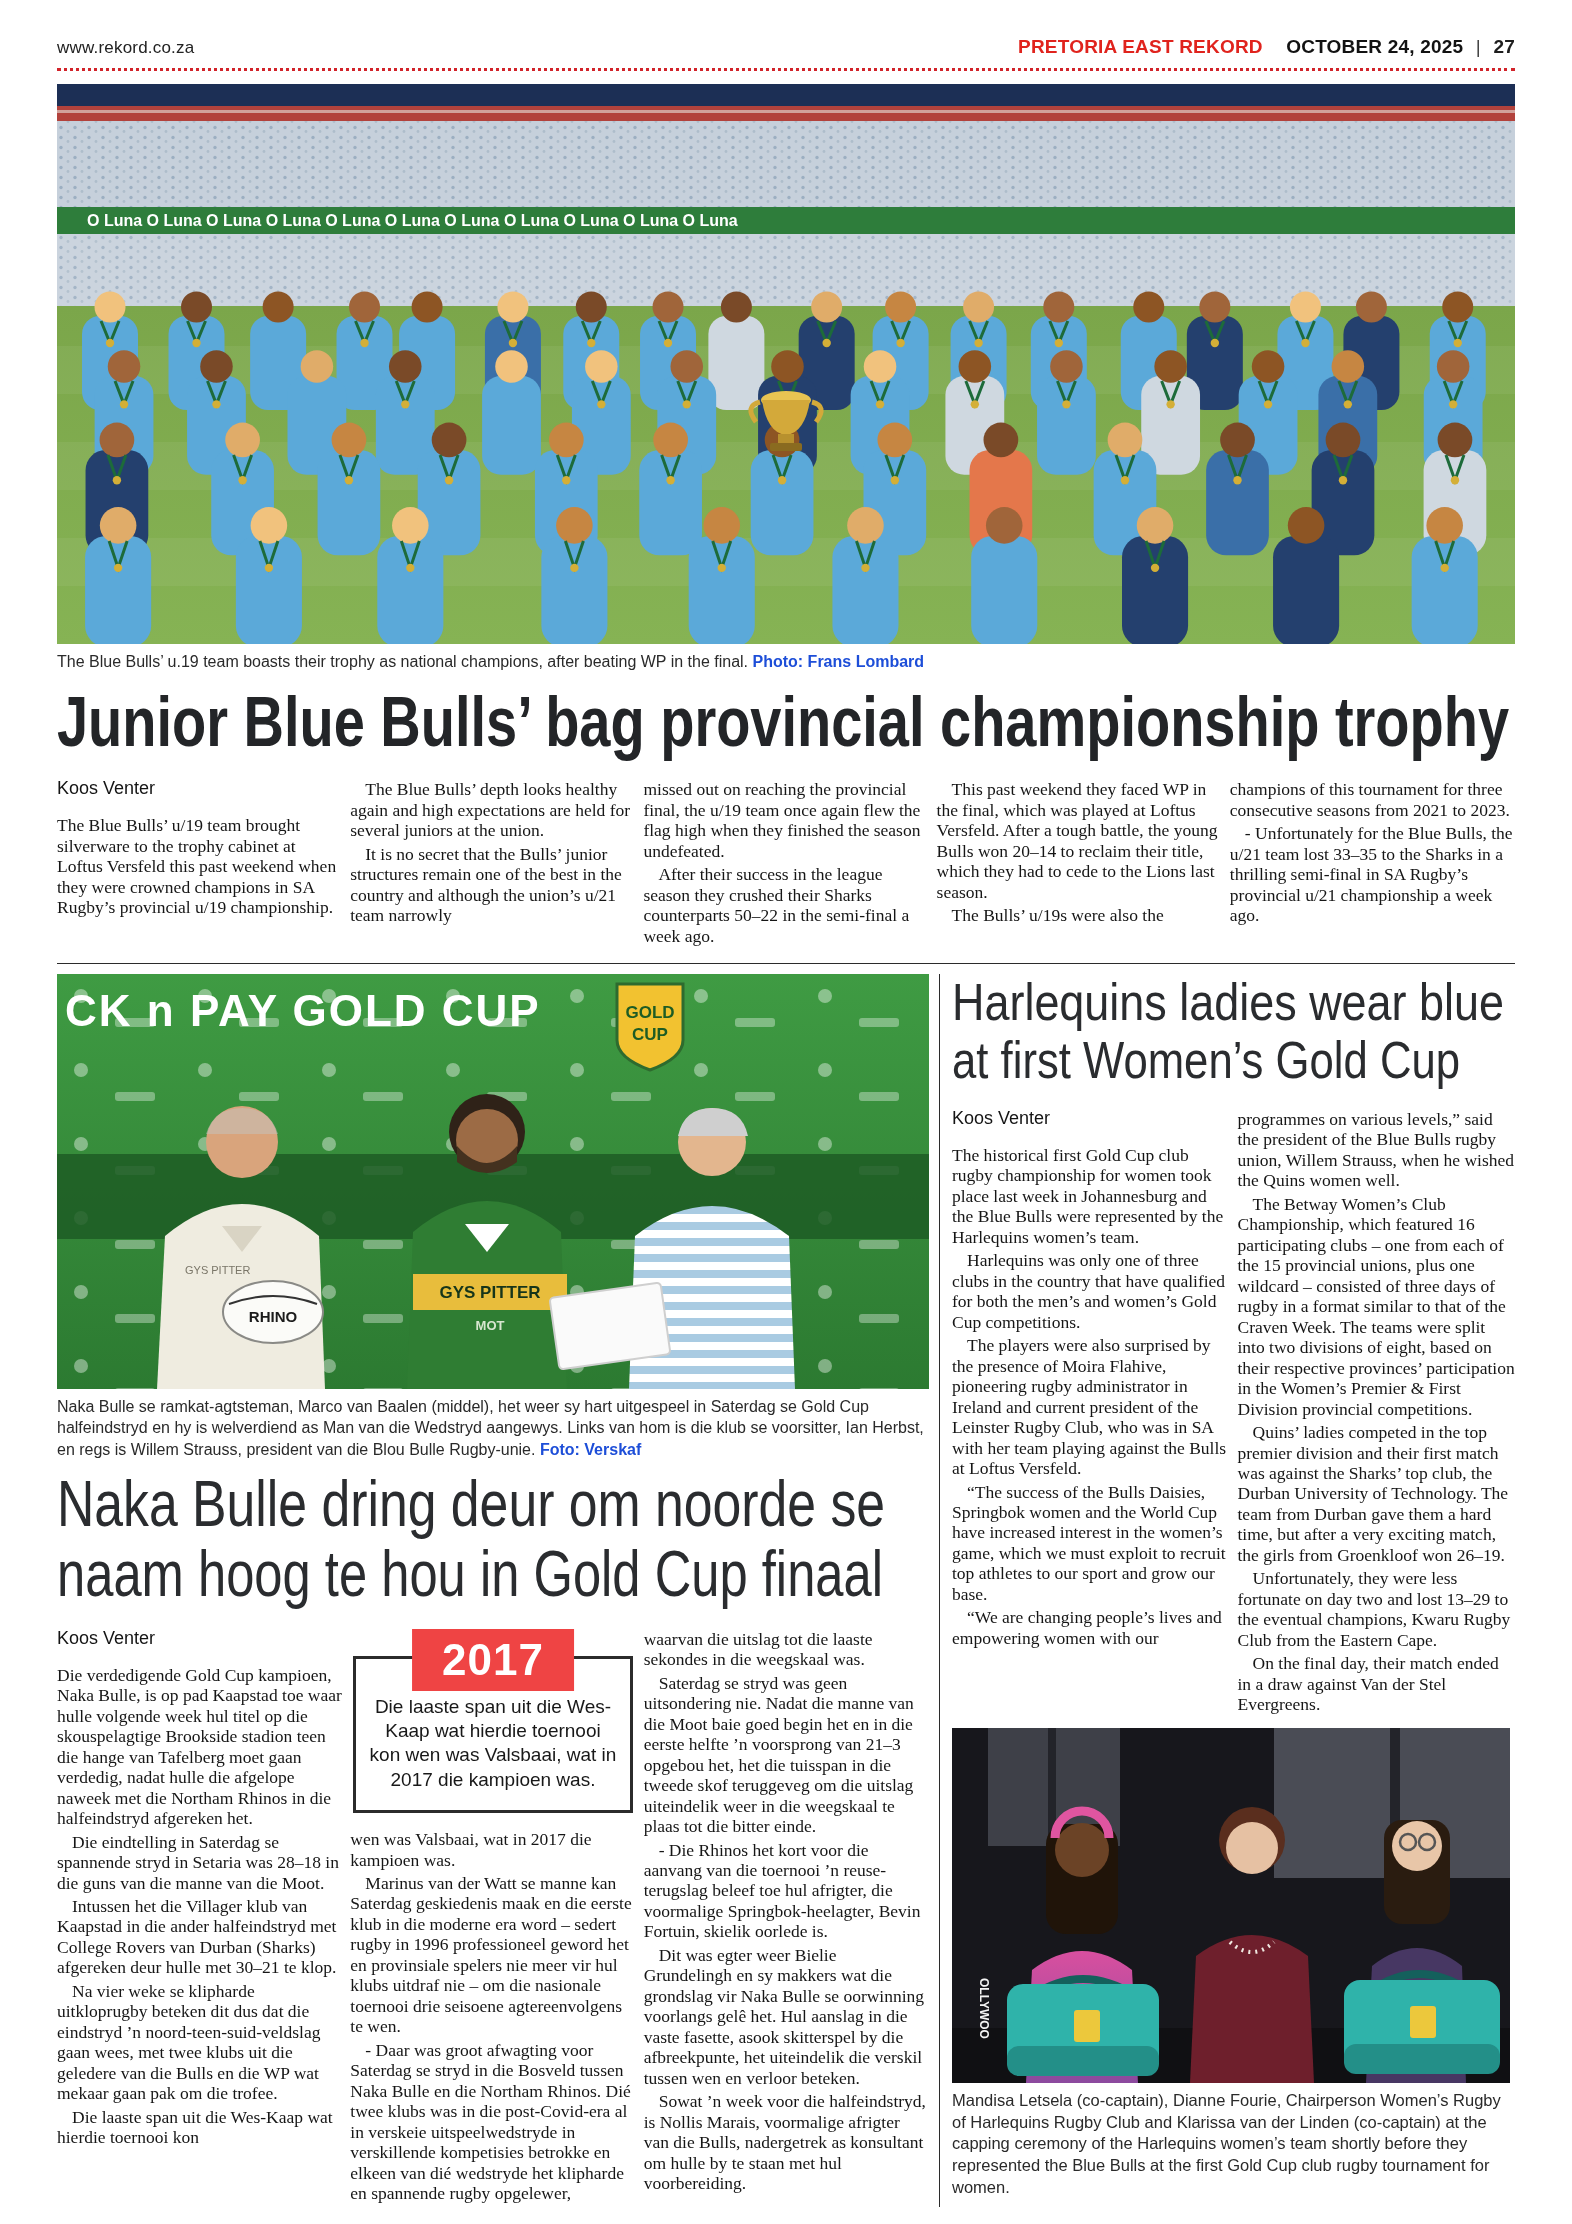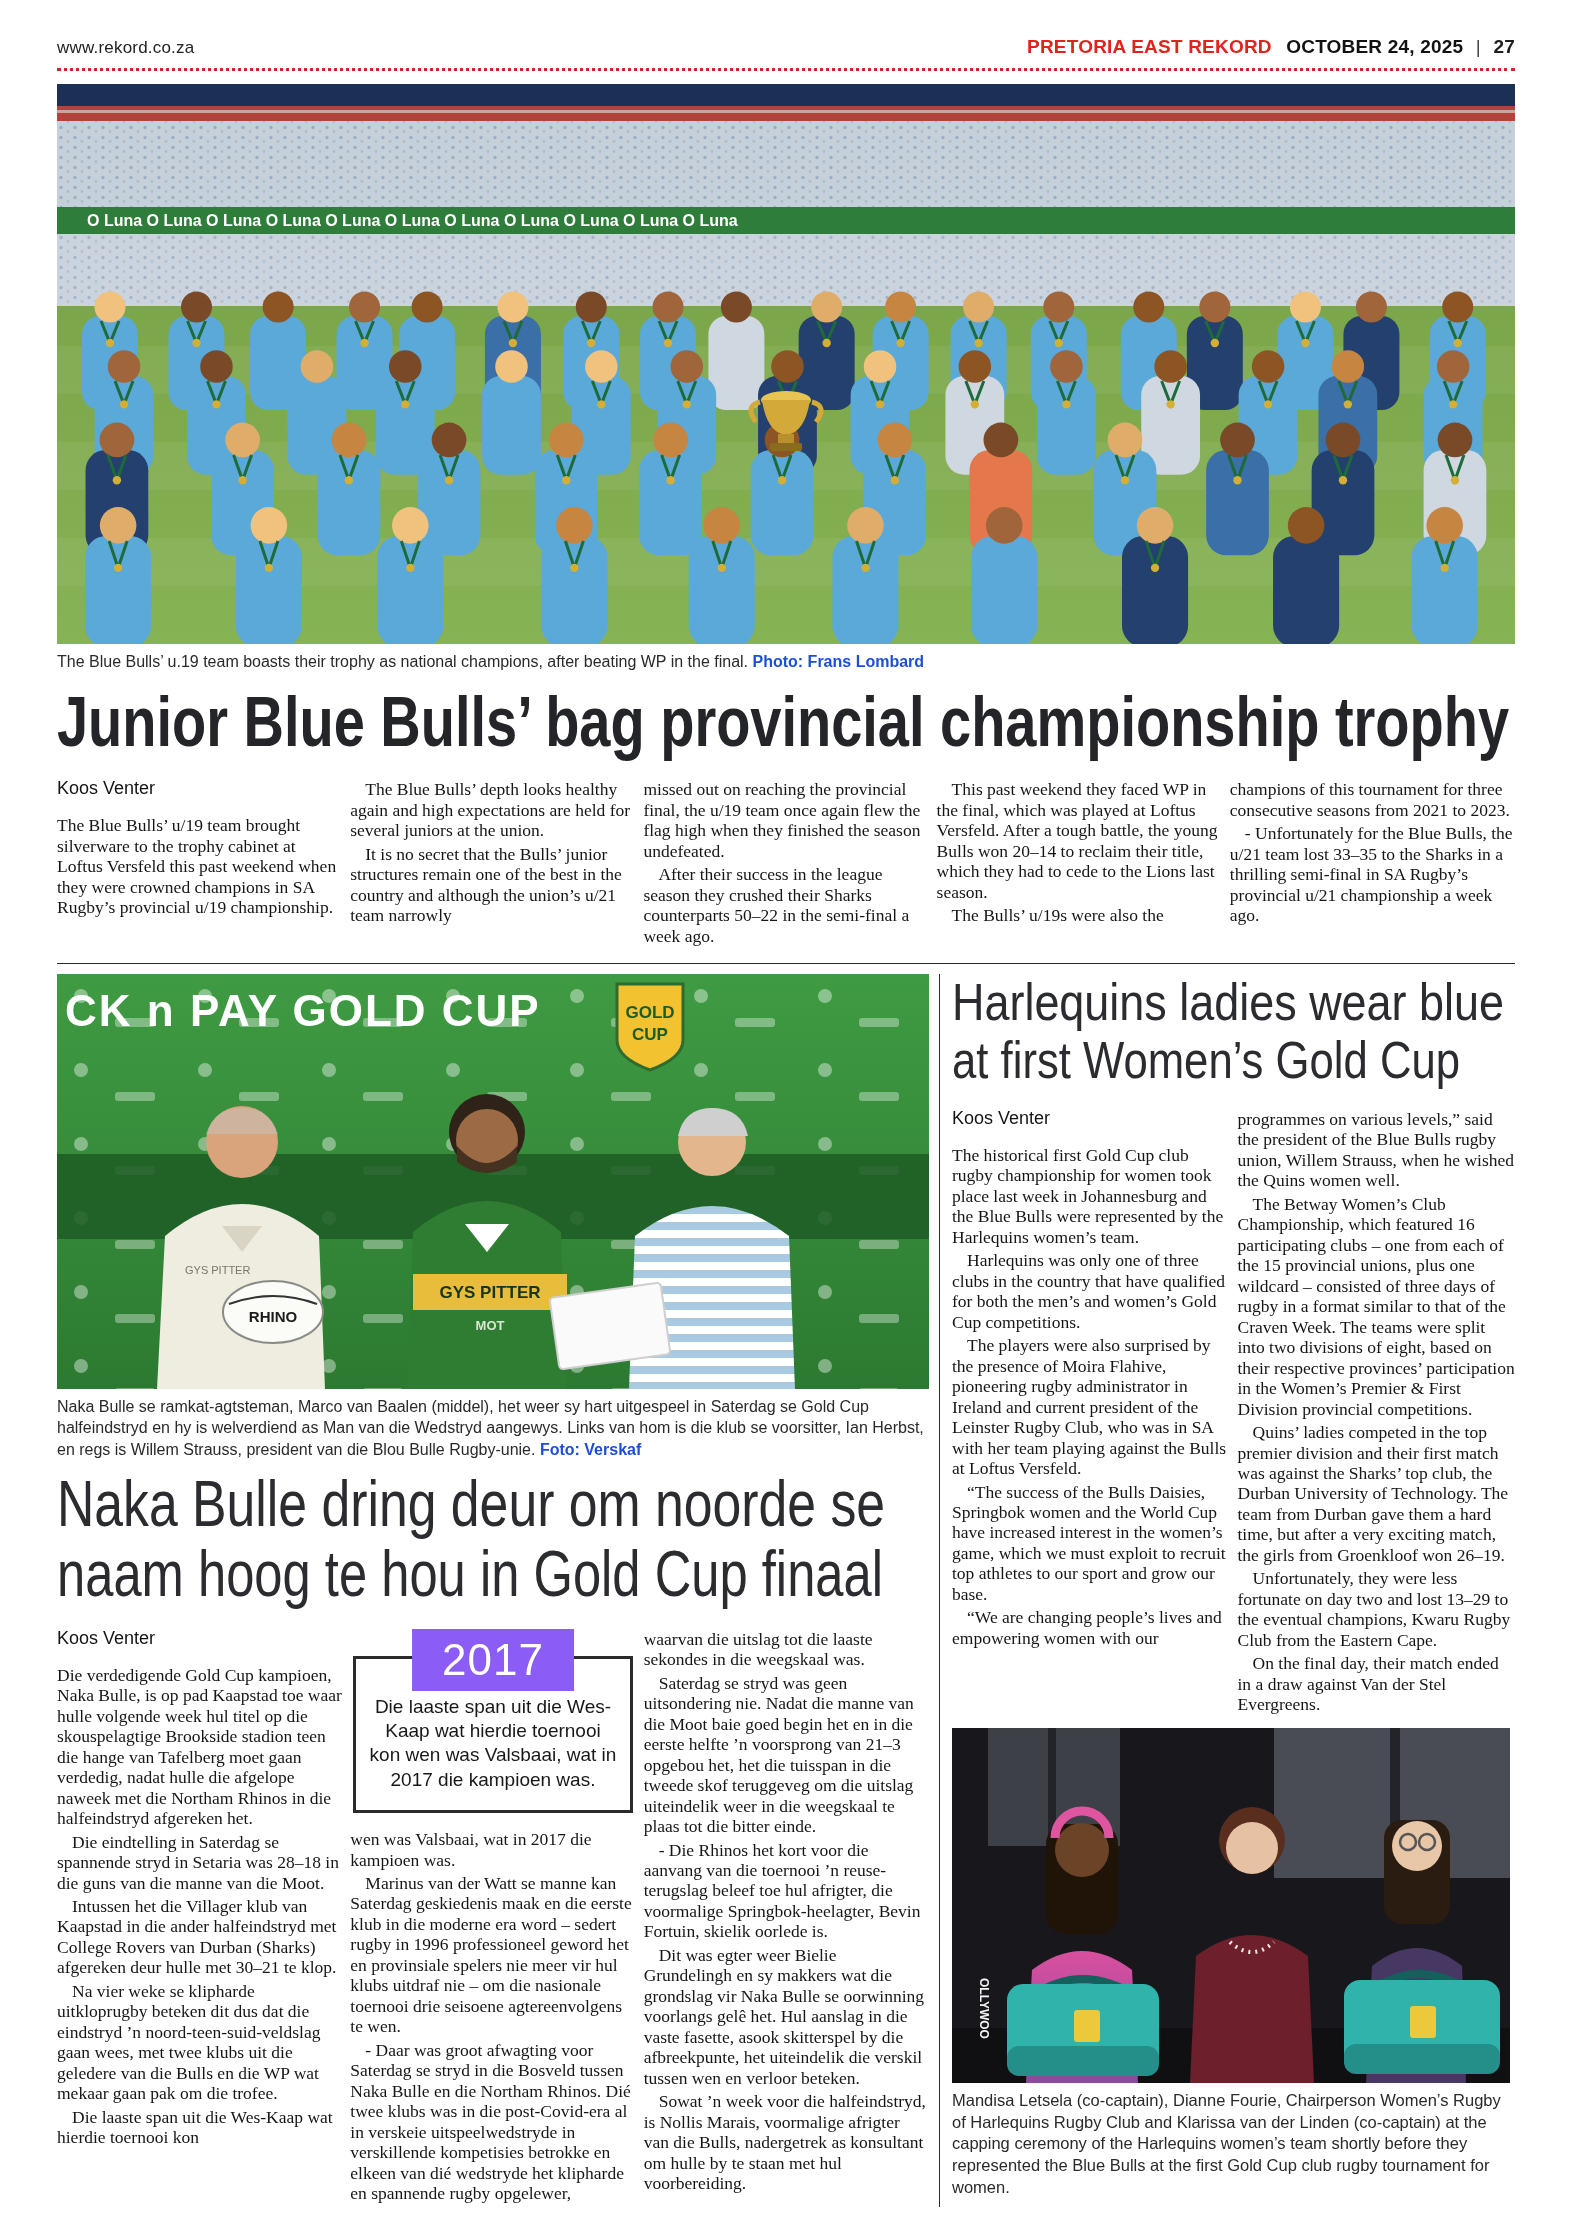--- a/index.html
+++ b/index.html
@@ -3,21 +3,21 @@
 <meta charset="utf-8">
 <style>
   html,body{margin:0;padding:0}
   body{width:1572px;height:2224px;background:#fff;font-family:"Liberation Sans",sans-serif;color:#1d1d1d;overflow:hidden}
   .page{padding:36px 57px 0}
   
   .hdr{display:flex;justify-content:space-between;align-items:flex-end}
   .site{font-size:17px;color:#222;letter-spacing:.2px}
   .hdr-right{font-size:19px;font-weight:bold;letter-spacing:.2px}
   .mast{color:#e0231d}
-  .hdate{color:#121212;margin-left:9px}
+  .hdate{color:#121212;margin-left:18px}
   .pipe{color:#444;margin:0 7px;font-weight:normal}
   .dotrule{border:none;border-top:3px dotted #d2232a;margin-top:10px}
   
   figure{margin:0}
   .photo svg{display:block}
   .cap{font-size:16px;line-height:1.33;color:#2a2a2a;margin-top:7px}
   .cap b{color:#1d4ed8}
   
   .hwrap{margin-top:12px}
   svg text{font-family:"Liberation Sans",sans-serif}
@@ -28,21 +28,21 @@
   .body p.ind{text-indent:15px}
   .byline{font-size:18px;color:#141414;margin:2px 0 16px}
   .hr{border:none;border-top:1.5px solid #2b2b2b;margin:14px 0 0}
   
   .lower{display:flex;align-items:stretch}
   .lower-left{width:872px;padding-top:10px}
   .vrule{width:1px;background:#2b2b2b;margin-left:10px;margin-top:10px}
   .lower-right{flex:1;padding:12px 0 0 12px}
   
   .pullbox{position:relative;border:3px solid #2b2b2b;margin:30px 3px 16px;padding:36px 12px 18px;text-align:center}
-  .pullyear{position:absolute;top:-30px;left:50%;transform:translateX(-50%);background:#8b5cf6;color:#fff;font-weight:normal;font-size:44px;line-height:1;padding:9px 30px;letter-spacing:1px}
+  .pullyear{position:absolute;top:-30px;left:50%;transform:translateX(-50%);background:#ef4444;color:#fff;font-weight:bold;font-size:44px;line-height:1;padding:9px 30px;letter-spacing:1px}
   .pulltext{font-size:19px;line-height:1.28;color:#181818}
 </style>
 </head>
 <body>
 
 <div class="page">
 
   <div class="hdr">
     <span class="site">www.rekord.co.za</span>
     <span class="hdr-right">

